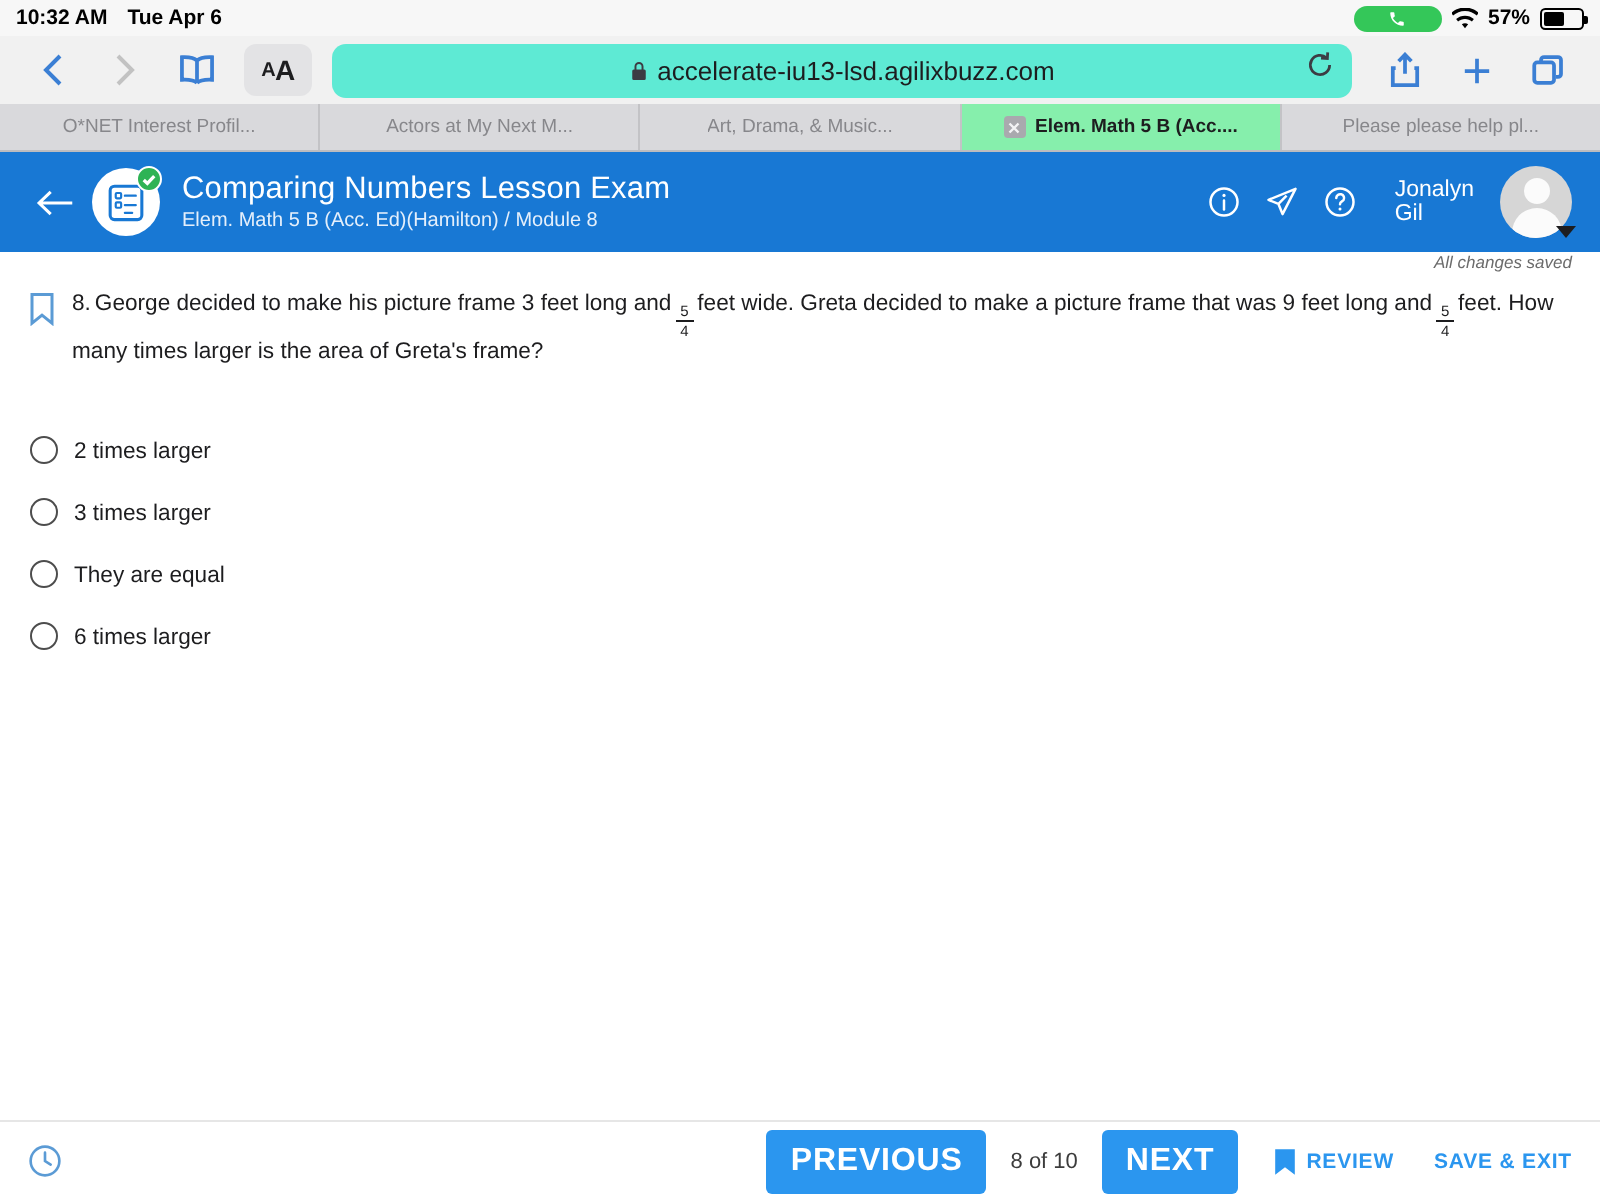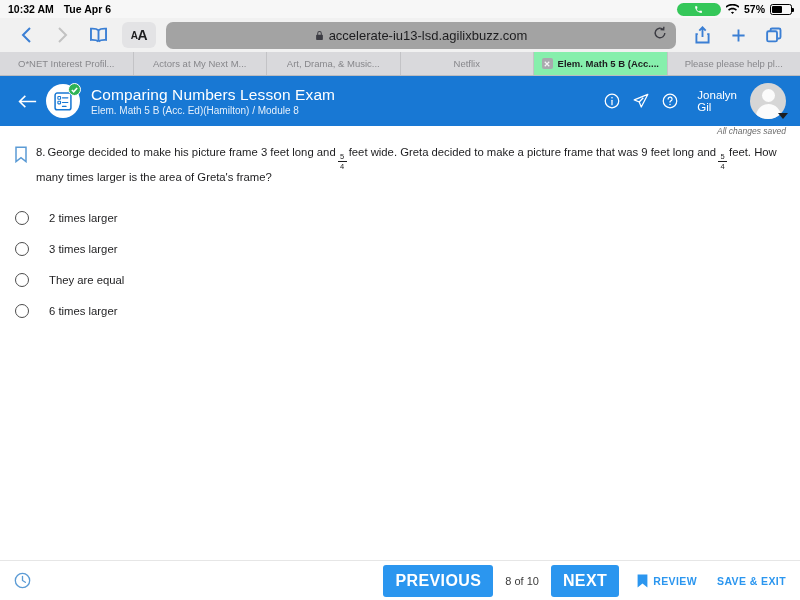--- a/index.html
+++ b/index.html
@@ -54,21 +54,21 @@
   .tb-btn.disabled svg { stroke: #c2c2c2; }
   .aa-box {
     height: 26px; min-width: 34px; background: #e3e3e5;
     border-radius: 6px; display: flex; align-items: center;
     justify-content: center; margin-left: 4px;
     color: #1d1d1f; letter-spacing: -0.3px;
   }
   .aa-box .aa-s { font-size: 10px; font-weight: 600; }
   .aa-box .aa-l { font-size: 14px; font-weight: 600; }
   .urlbar {
-    flex: 1; height: 27px; background: #a3a3a3;
+    flex: 1; height: 27px; background: #5eead4;
     border-radius: 7px; display: flex; align-items: center;
     justify-content: center; position: relative;
     margin: 0 6px; padding: 0 30px;
   }
   .urlbar .lock { width: 9px; height: 11px; margin-right: 5px; }
   .urlbar .lock svg { width: 9px; height: 11px; fill: #3c3c43; display:block; }
   .url-text { font-size: 13px; color: #1d1d1f; white-space: nowrap; }
   .reload { position: absolute; right: 9px; top: 50%; transform: translateY(-50%); }
   .reload svg { width: 14px; height: 14px; stroke: #3c3c43; stroke-width: 1.6; fill: none; }
 
@@ -170,21 +170,21 @@
   .frac {
     display: inline-flex; flex-direction: column; align-items: center;
     vertical-align: -3px; margin: 0 2px; line-height: 1;
   }
   .frac .num { font-size: 7.5px; line-height: 7px; }
   .frac .bar { width: 9px; height: 1px; background: #1d1d1f; margin: 1px 0; }
   .frac .den { font-size: 7.5px; line-height: 7px; }
 
   
   .options { margin-top: 17px; padding-left: 1px; }
-  .option { display: flex; align-items: center; gap: 20px; height: 31px; }
+  .option { display: flex; align-items: flex-end; gap: 8px; height: 31px; }
   .radio {
     width: 14px; height: 14px; border-radius: 50%;
     border: 1.4px solid #4d4d4d; flex: 0 0 auto;
   }
   .opt-label { font-size: 11.3px; color: #1d1d1f; }
 
   
   .bottom-bar {
     position: absolute; left: 0; bottom: 0; width: 800px; height: 40px;
     background: #fff; border-top: 1px solid #e6e6e6;
@@ -285,23 +285,20 @@
 
 <div class="tabstrip">
   <div class="tab">
     <span class="tab-label">O*NET Interest Profil...</span>
   </div>
   <div class="tab">
     <span class="tab-label">Actors at My Next M...</span>
   </div>
   <div class="tab">
     <span class="tab-label">Art, Drama, &amp; Music...</span>
-  </div>
-  <div class="tab">
-    <span class="tab-label">Netflix</span>
   </div>
   <div class="tab active">
     <span class="tab-close">
       <svg viewBox="0 0 8 8" fill="none">
           <path d="M1 1l6 6M7 1l-6 6" stroke="#f3f3f5" stroke-width="1.6"></path>
         </svg>
     </span>
     <span class="tab-label">Elem. Math 5 B (Acc....</span>
   </div>
   <div class="tab">

